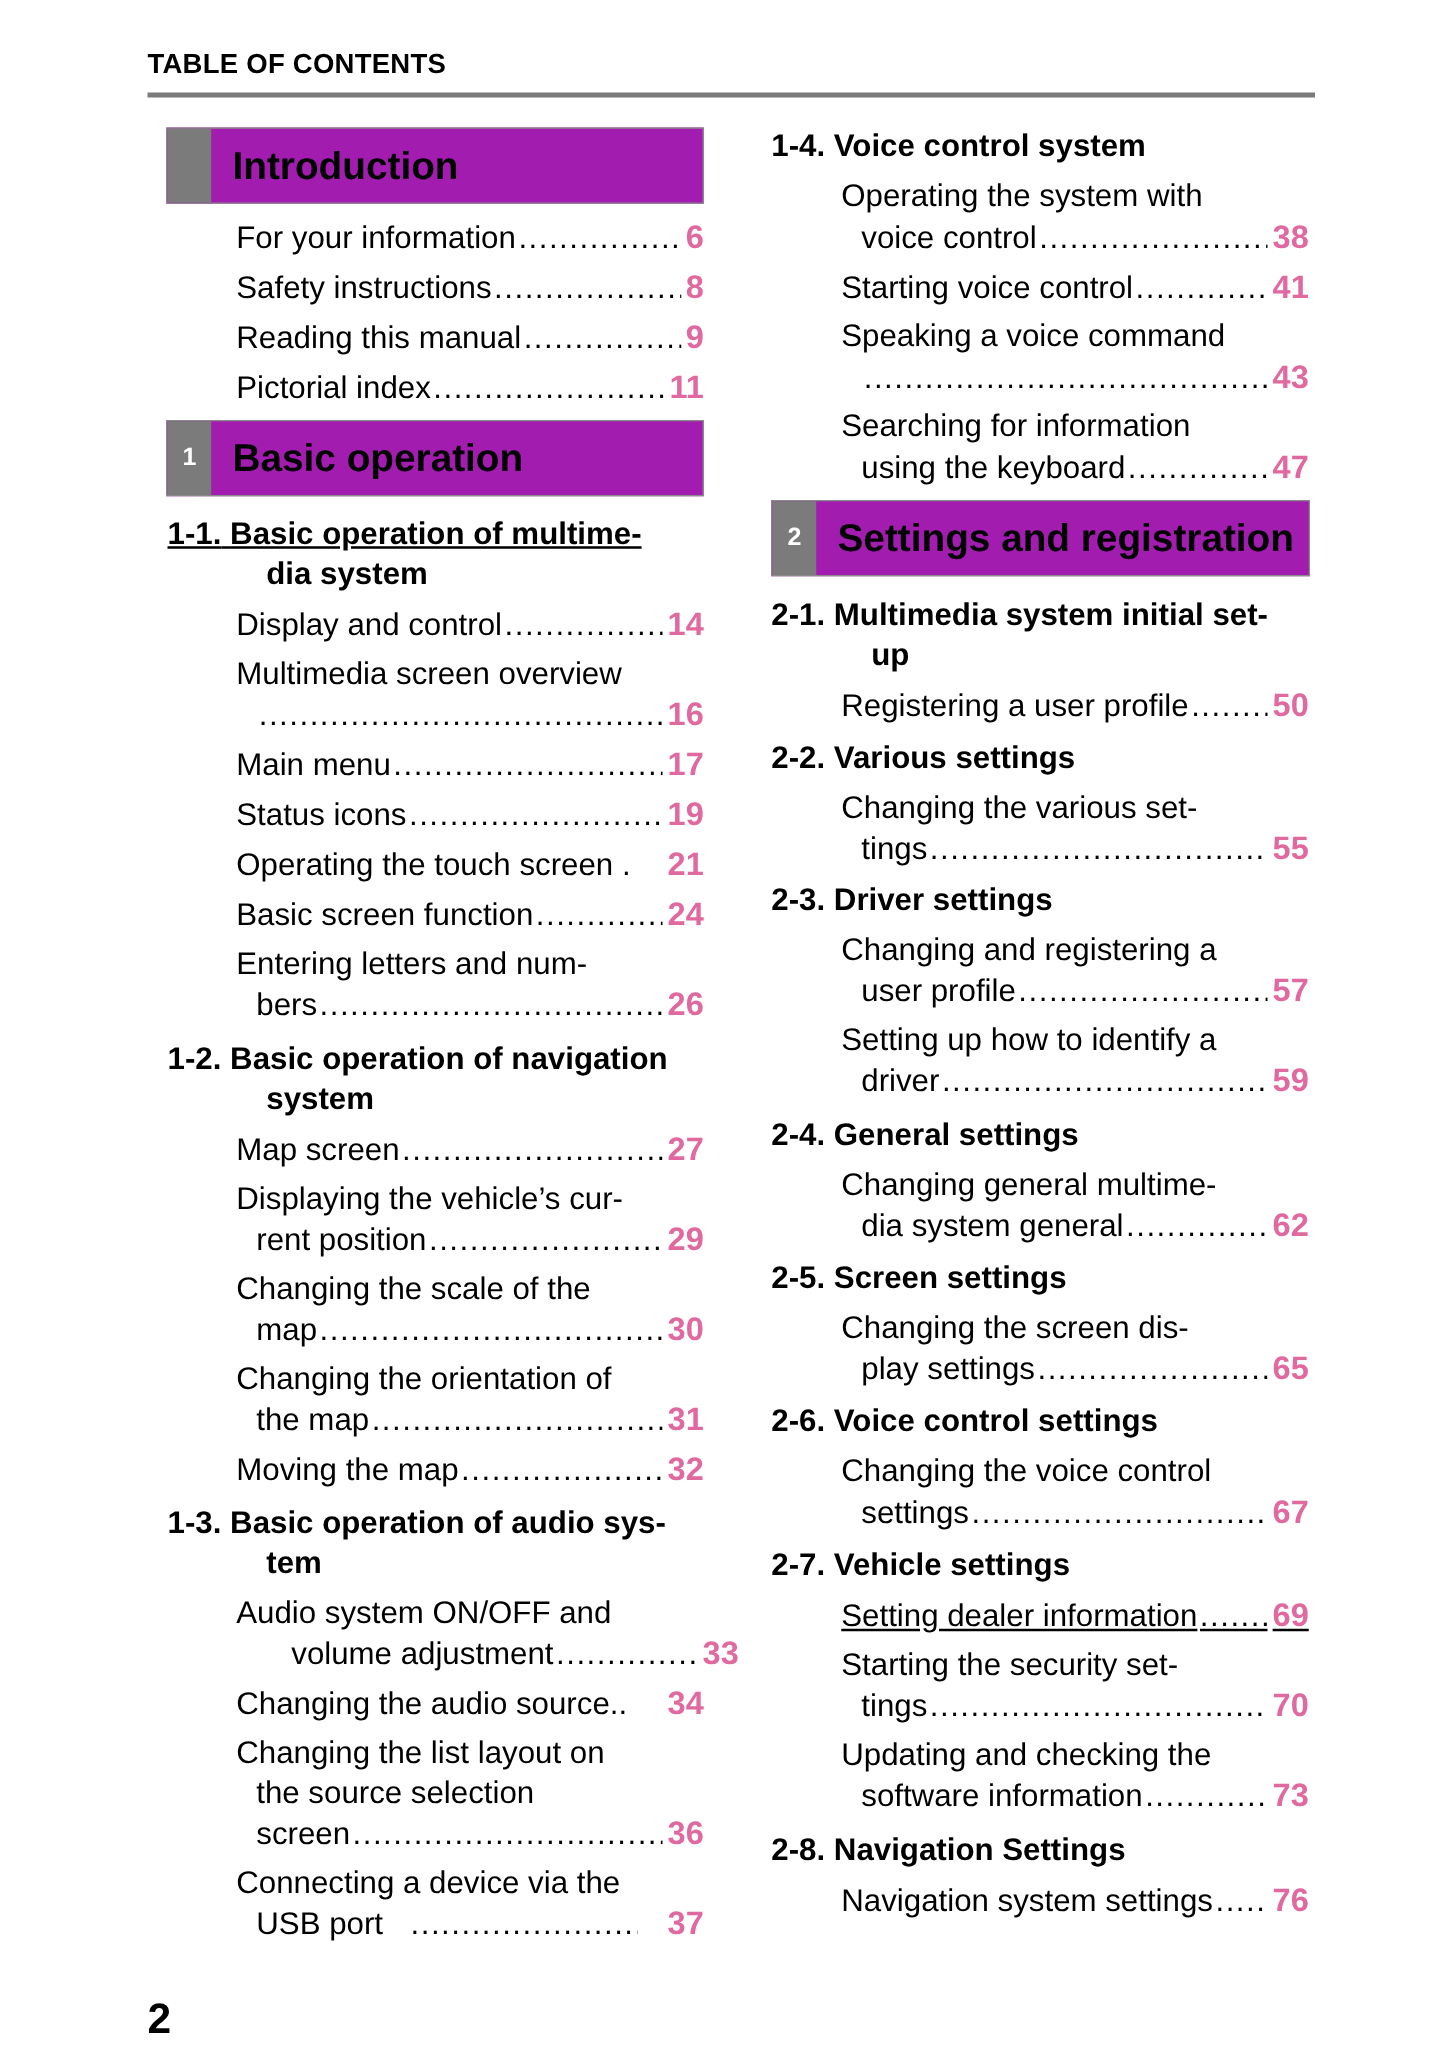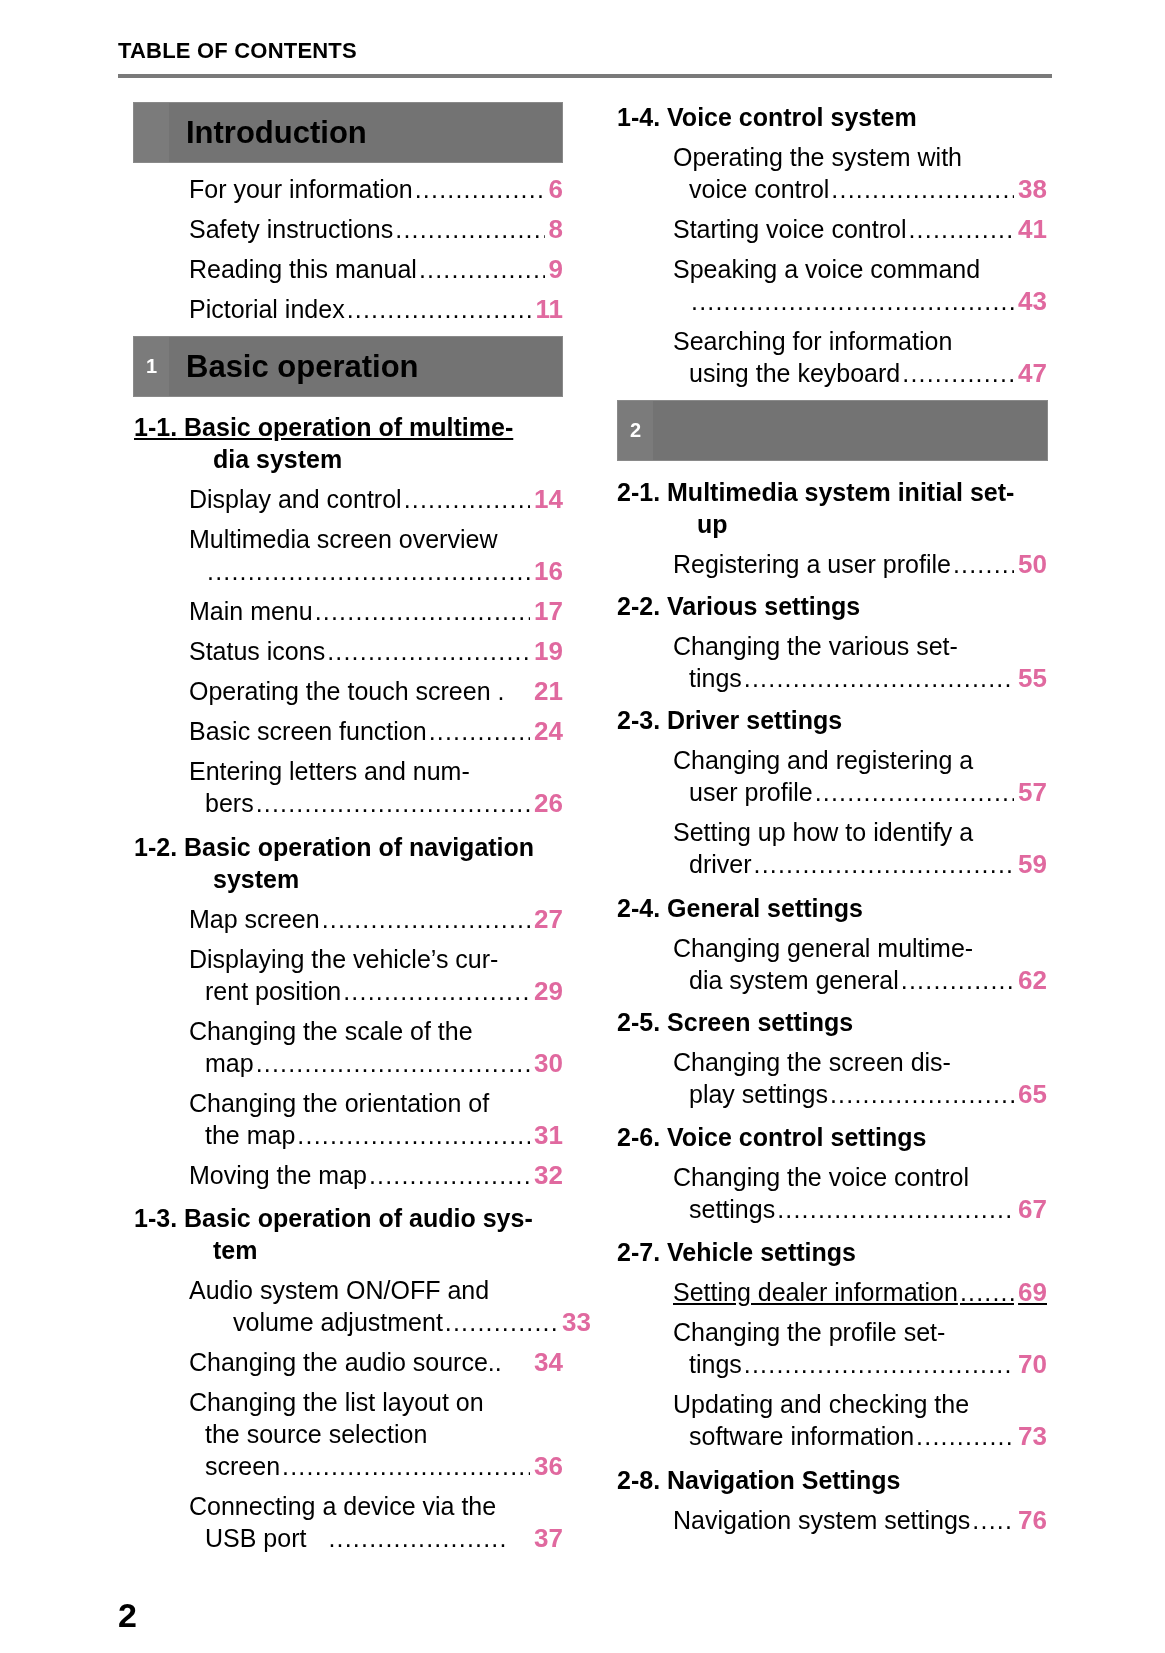--- a/index.html
+++ b/index.html
@@ -1,20 +1,20 @@
 <!DOCTYPE html>
 <html><head>
 <meta charset="utf-8">
 <style>
   html, body { margin:0; padding:0; background:#ffffff; }
   body { width:1165px; height:1653px; position:relative; overflow:hidden;
          font-family:"Liberation Sans", sans-serif; color:#000; }
   .hdr { position:absolute; left:118px; top:38px; font-size:22px; font-weight:bold; letter-spacing:0.2px; }
   .rule { position:absolute; left:118px; top:74px; width:934px; height:4px; background:#7a7a7a; }
-  .box { position:absolute; height:61px; border:1.5px solid #8a8a8a; background:#737373; box-sizing:border-box; }
+  .box { position:absolute; height:61px; border:1.5px solid #8a8a8a; background:#a21caf; box-sizing:border-box; }
   .box .strip { position:absolute; left:0; top:0; bottom:0; width:35px; background:#7b7b7b;
                 color:#fff; font-weight:bold; font-size:20px; display:flex; align-items:center; justify-content:center; }
   .box .title { position:absolute; left:52px; top:0; bottom:0; display:flex; align-items:center;
                 font-size:31px; font-weight:bold; }
   .line { position:absolute; font-size:25px; white-space:nowrap; line-height:30px; }
   .sec { font-weight:bold; }
   .entry { display:flex; align-items:baseline; }
   .entry .txt { white-space:nowrap; }
   .entry .dots { flex:1; overflow:hidden; white-space:nowrap; margin:0 4px 0 2px; letter-spacing:1.2px; }
   .entry .dots::before { content:"...................................................................................................................................."; }
@@ -187,20 +187,21 @@
 </div>
 <div class="line" style="left:673px; top:326px;">Searching for information</div>
 <div class="line entry" style="left:689px; top:358px; width:358px;">
   <span class="txt">using the keyboard</span>
     <span class="dots"></span>
     <span class="pg">47</span>
 </div>
 
 <div class="box" style="left:617px; top:400px; width:431px;">
   <div class="strip">2</div>
+  <div class="title">Settings and registration</div>
 </div>
 
 <div class="line sec" style="left:617px; top:477px;">
   <span>2-1.</span> <span>Multimedia system initial set-</span>
 </div>
 <div class="line sec" style="left:697px; top:509px;">up</div>
 <div class="line entry" style="left:673px; top:549px; width:374px;">
   <span class="txt">Registering a user profile</span>
     <span class="dots"></span>
     <span class="pg">50</span>
@@ -263,21 +264,21 @@
 </div>
 
 <div class="line sec" style="left:617px; top:1237px;">
   <span>2-7.</span> <span>Vehicle settings</span>
 </div>
 <div class="line entry" style="left:673px; top:1277px; width:374px;text-decoration:underline;">
   <span class="txt">Setting dealer information</span>
     <span class="dots"></span>
     <span class="pg">69</span>
 </div>
-<div class="line" style="left:673px; top:1317px;">Changing the profile set-</div>
+<div class="line" style="left:673px; top:1317px;">Starting the security set-</div>
 <div class="line entry" style="left:689px; top:1349px; width:358px;">
   <span class="txt">tings</span>
     <span class="dots"></span>
     <span class="pg">70</span>
 </div>
 <div class="line" style="left:673px; top:1389px;">Updating and checking the</div>
 <div class="line entry" style="left:689px; top:1421px; width:358px;">
   <span class="txt">software information</span>
     <span class="dots"></span>
     <span class="pg">73</span>

